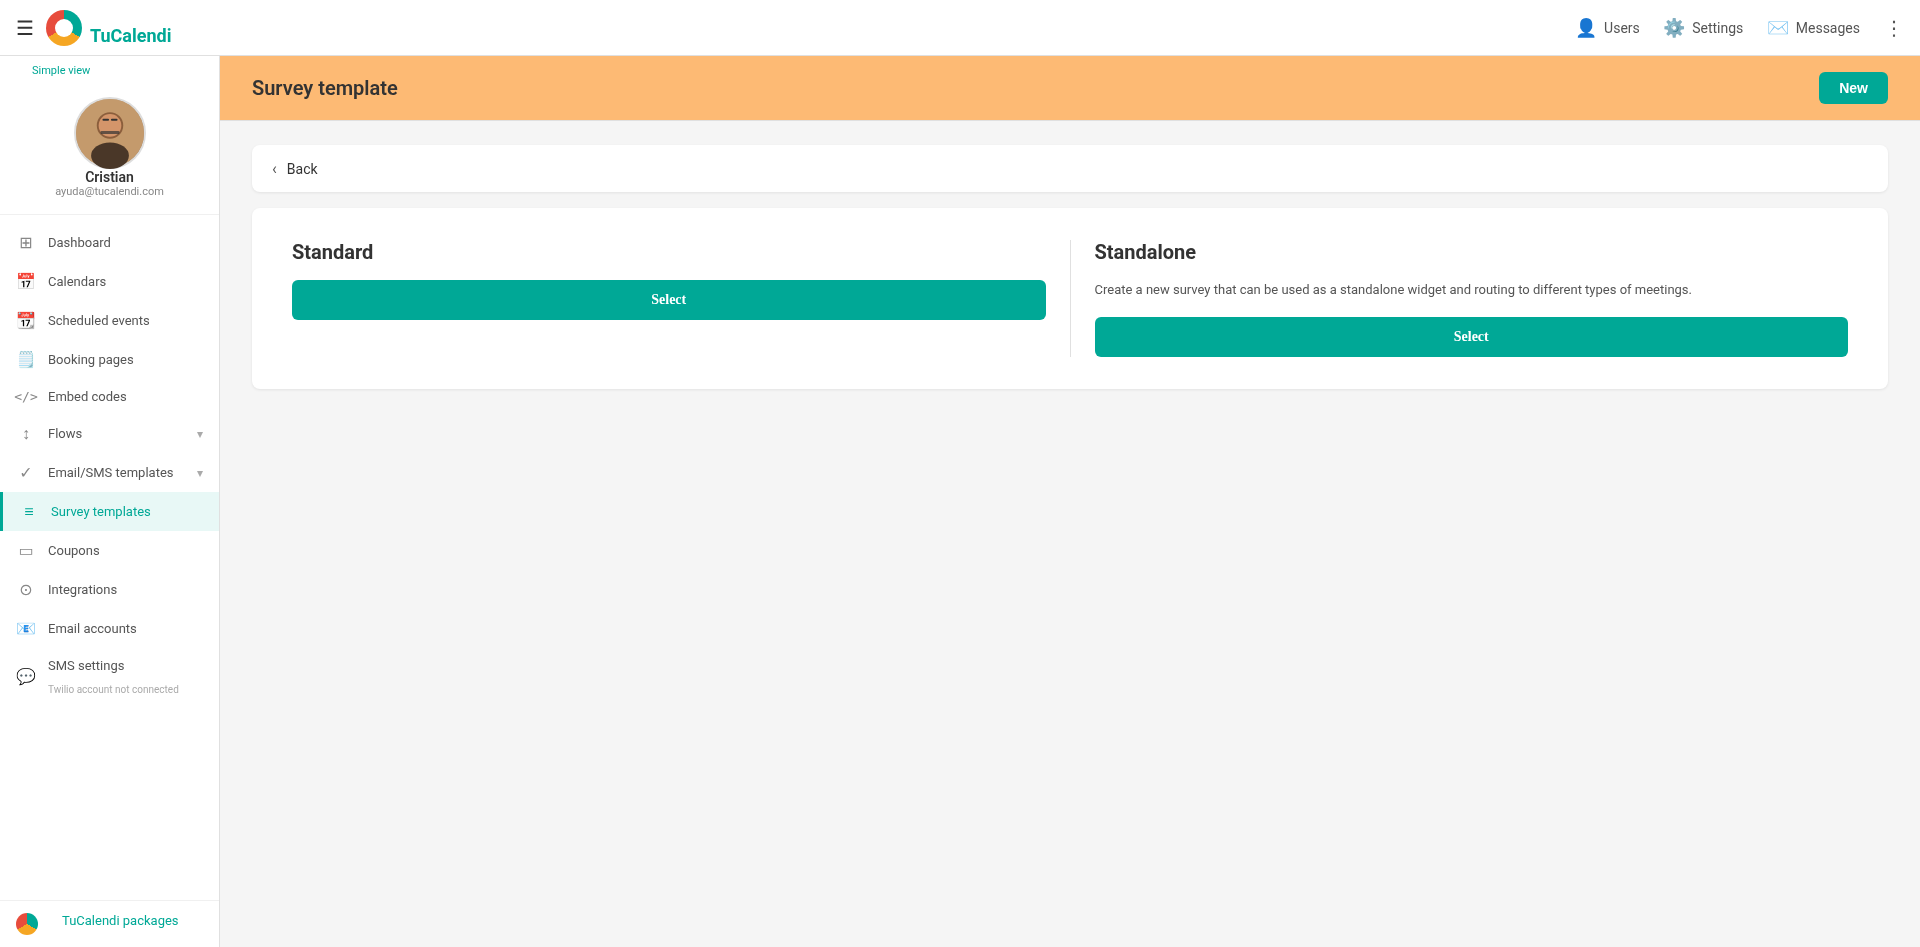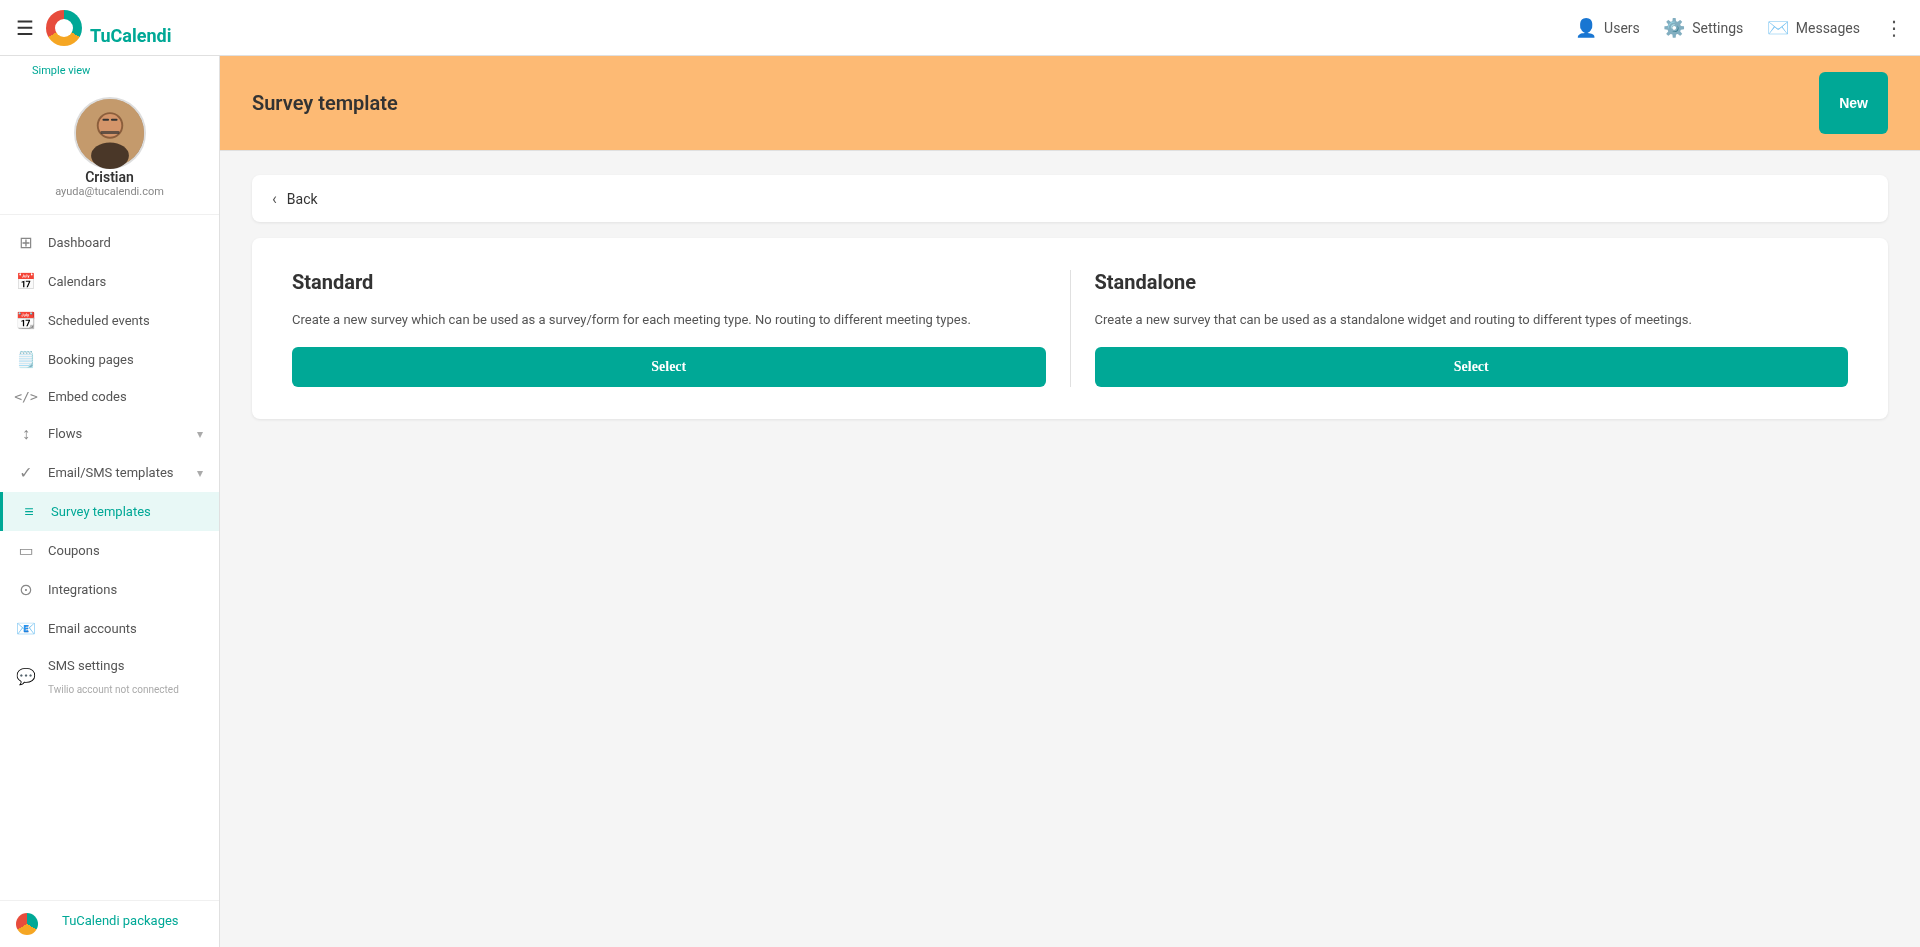--- a/index.html
+++ b/index.html
@@ -62,21 +62,21 @@
 
     
     .main-content { flex: 1; overflow-y: auto; background: #f5f5f5; }
     .page-header {
       display: flex; align-items: center; justify-content: space-between;
       padding: 16px 32px; background: #fdba74; border-bottom: 1px solid #e0e0e0;
     }
     .page-title { font-size: 20px; font-weight: 600; color: #333; }
     .new-btn {
       background: #00a896; color: #fff; border: none; border-radius: 6px;
-      padding: 23px 20px; font-size: 14px; font-weight: 600; cursor: pointer;
+      padding: 8px 20px; font-size: 14px; font-weight: 600; cursor: pointer;
     }
     .content-area { padding: 24px 32px; }
 
     
     .back-card {
       background: #fff; border-radius: 8px; padding: 14px 20px;
       display: flex; align-items: center; gap: 10px; margin-bottom: 16px;
       box-shadow: 0 1px 3px rgba(0,0,0,0.08);
     }
     .back-chevron { color: #555; font-size: 16px; cursor: pointer; }
@@ -222,21 +222,20 @@
 
       <div class="back-card">
         <span class="back-chevron">‹</span>
         <span class="back-label">Back</span>
       </div>
 
       <div class="options-card">
 
         <div class="option-col">
           <div class="option-title">Standard</div>
-          <div class="option-desc">Create a new survey which can be used as a survey/form for each meeting type. No routing to different meeting types.</div>
           <button class="select-btn">Select</button>
         </div>
 
         <div class="divider-v"></div>
 
         <div class="option-col">
           <div class="option-title">Standalone</div>
           <div class="option-desc">Create a new survey that can be used as a standalone widget and routing to different types of meetings.</div>
           <button class="select-btn">Select</button>
         </div>

